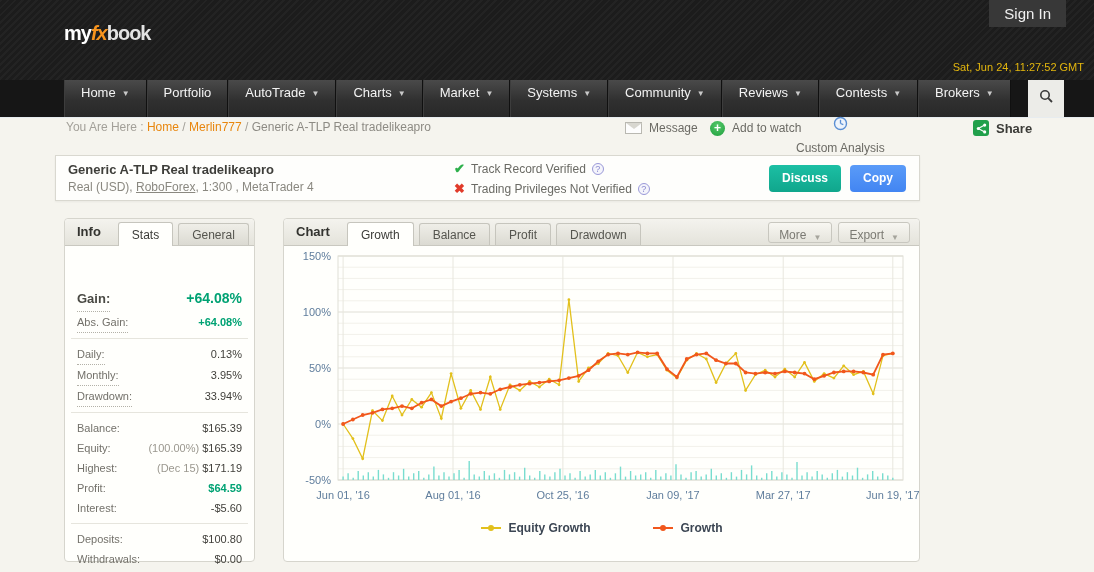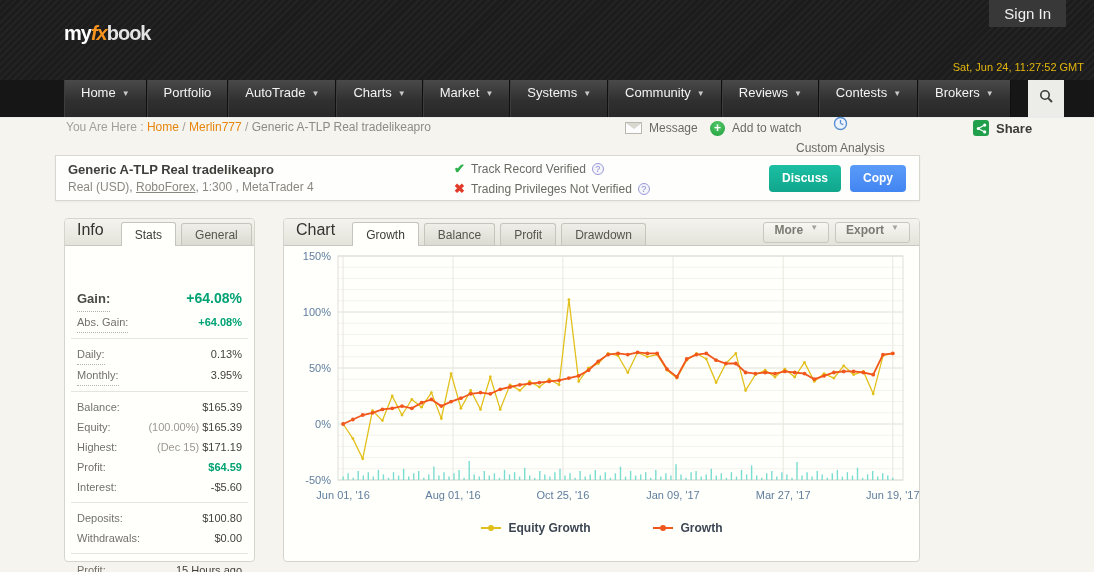--- a/index.html
+++ b/index.html
@@ -63,30 +63,30 @@
          line-height:27px; cursor:pointer; text-align:center; }
   .btn-discuss { background:linear-gradient(#1cbfa4,#10a68c); }
   .btn-copy { background:linear-gradient(#5a9bf8,#4285f2); }
 
   
   .panel { position:absolute; background:#fffffc; border:1px solid #d6d5cd; border-radius:4px; }
   .panel-info { left:64px; top:218px; width:191px; height:344px; }
   .panel-chart { left:283px; top:218px; width:637px; height:344px; }
   .phead { position:relative; height:27px; background:linear-gradient(#f4f3ee,#e4e3db);
            border-bottom:1px solid #c9c8c0; border-radius:4px 4px 0 0; display:flex; align-items:flex-end; }
-  .ptitle { font-size:16px; font-weight:normal; color:#33332f; padding:0 12px 6px 12px; }
+  .ptitle { font-size:13px; font-weight:bold; color:#33332f; padding:0 12px 6px 12px; }
   .tabs { display:flex; align-items:flex-end; }
   .tab { margin-left:5px; padding:0 13px; height:22px; line-height:22px; font-size:12px; color:#55554f;
          border:1px solid #c6c5bd; border-bottom:none; border-radius:3px 3px 0 0; cursor:pointer;
          background:linear-gradient(#efeee8,#dbdad2); position:relative; }
   .tab.active { background:#fffffc; height:24px; line-height:24px; color:#3c3c38; margin-bottom:-1px; }
   .phead-btns { position:absolute; right:9px; top:3px; display:flex; gap:6px; }
   .mini-btn { height:21px; padding:0 10px; border:1px solid #c8c7bf; border-radius:3px; cursor:pointer;
               background:linear-gradient(#f8f7f2,#e5e4dc); color:#7b7a73; font-size:12px;
-              display:flex; align-items:flex-start; gap:7px;font-weight:bold; }
+              display:flex; align-items:flex-end; gap:7px; }
   .mini-btn .arr { font-size:8px; color:#a5a49c; }
 
   
   .stats { padding:6px 12px 0 12px; }
   .stat-row { display:flex; justify-content:space-between; align-items:baseline; font-size:11px;
               line-height:20px; color:#73716a; }
   .stat-row.big { font-size:13px; line-height:25px; }
   .stat-row.big .stat-label { font-weight:bold; color:#4a4a44;margin-top:34px; }
   .stat-row.big .stat-value { font-size:14px; }
   .stat-label.dotted { border-bottom:1px dotted #b3b1a8; cursor:help; }
@@ -220,20 +220,24 @@
         </div>
         <div class="sep"></div>
         <div>
           <div class="stat-row">
             <span class="stat-label dotted">Daily:</span>
             <span class="stat-value">0.13%</span>
           </div>
           <div class="stat-row">
             <span class="stat-label dotted">Monthly:</span>
             <span class="stat-value">3.95%</span>
+          </div>
+          <div class="stat-row">
+            <span class="stat-label dotted">Drawdown:</span>
+            <span class="stat-value">33.94%</span>
           </div>
         </div>
         <div class="sep"></div>
         <div>
           <div class="stat-row">
             <span class="stat-label">Balance:</span>
             <span class="stat-value">$165.39</span>
           </div>
           <div class="stat-row">
             <span class="stat-label">Equity:</span>

